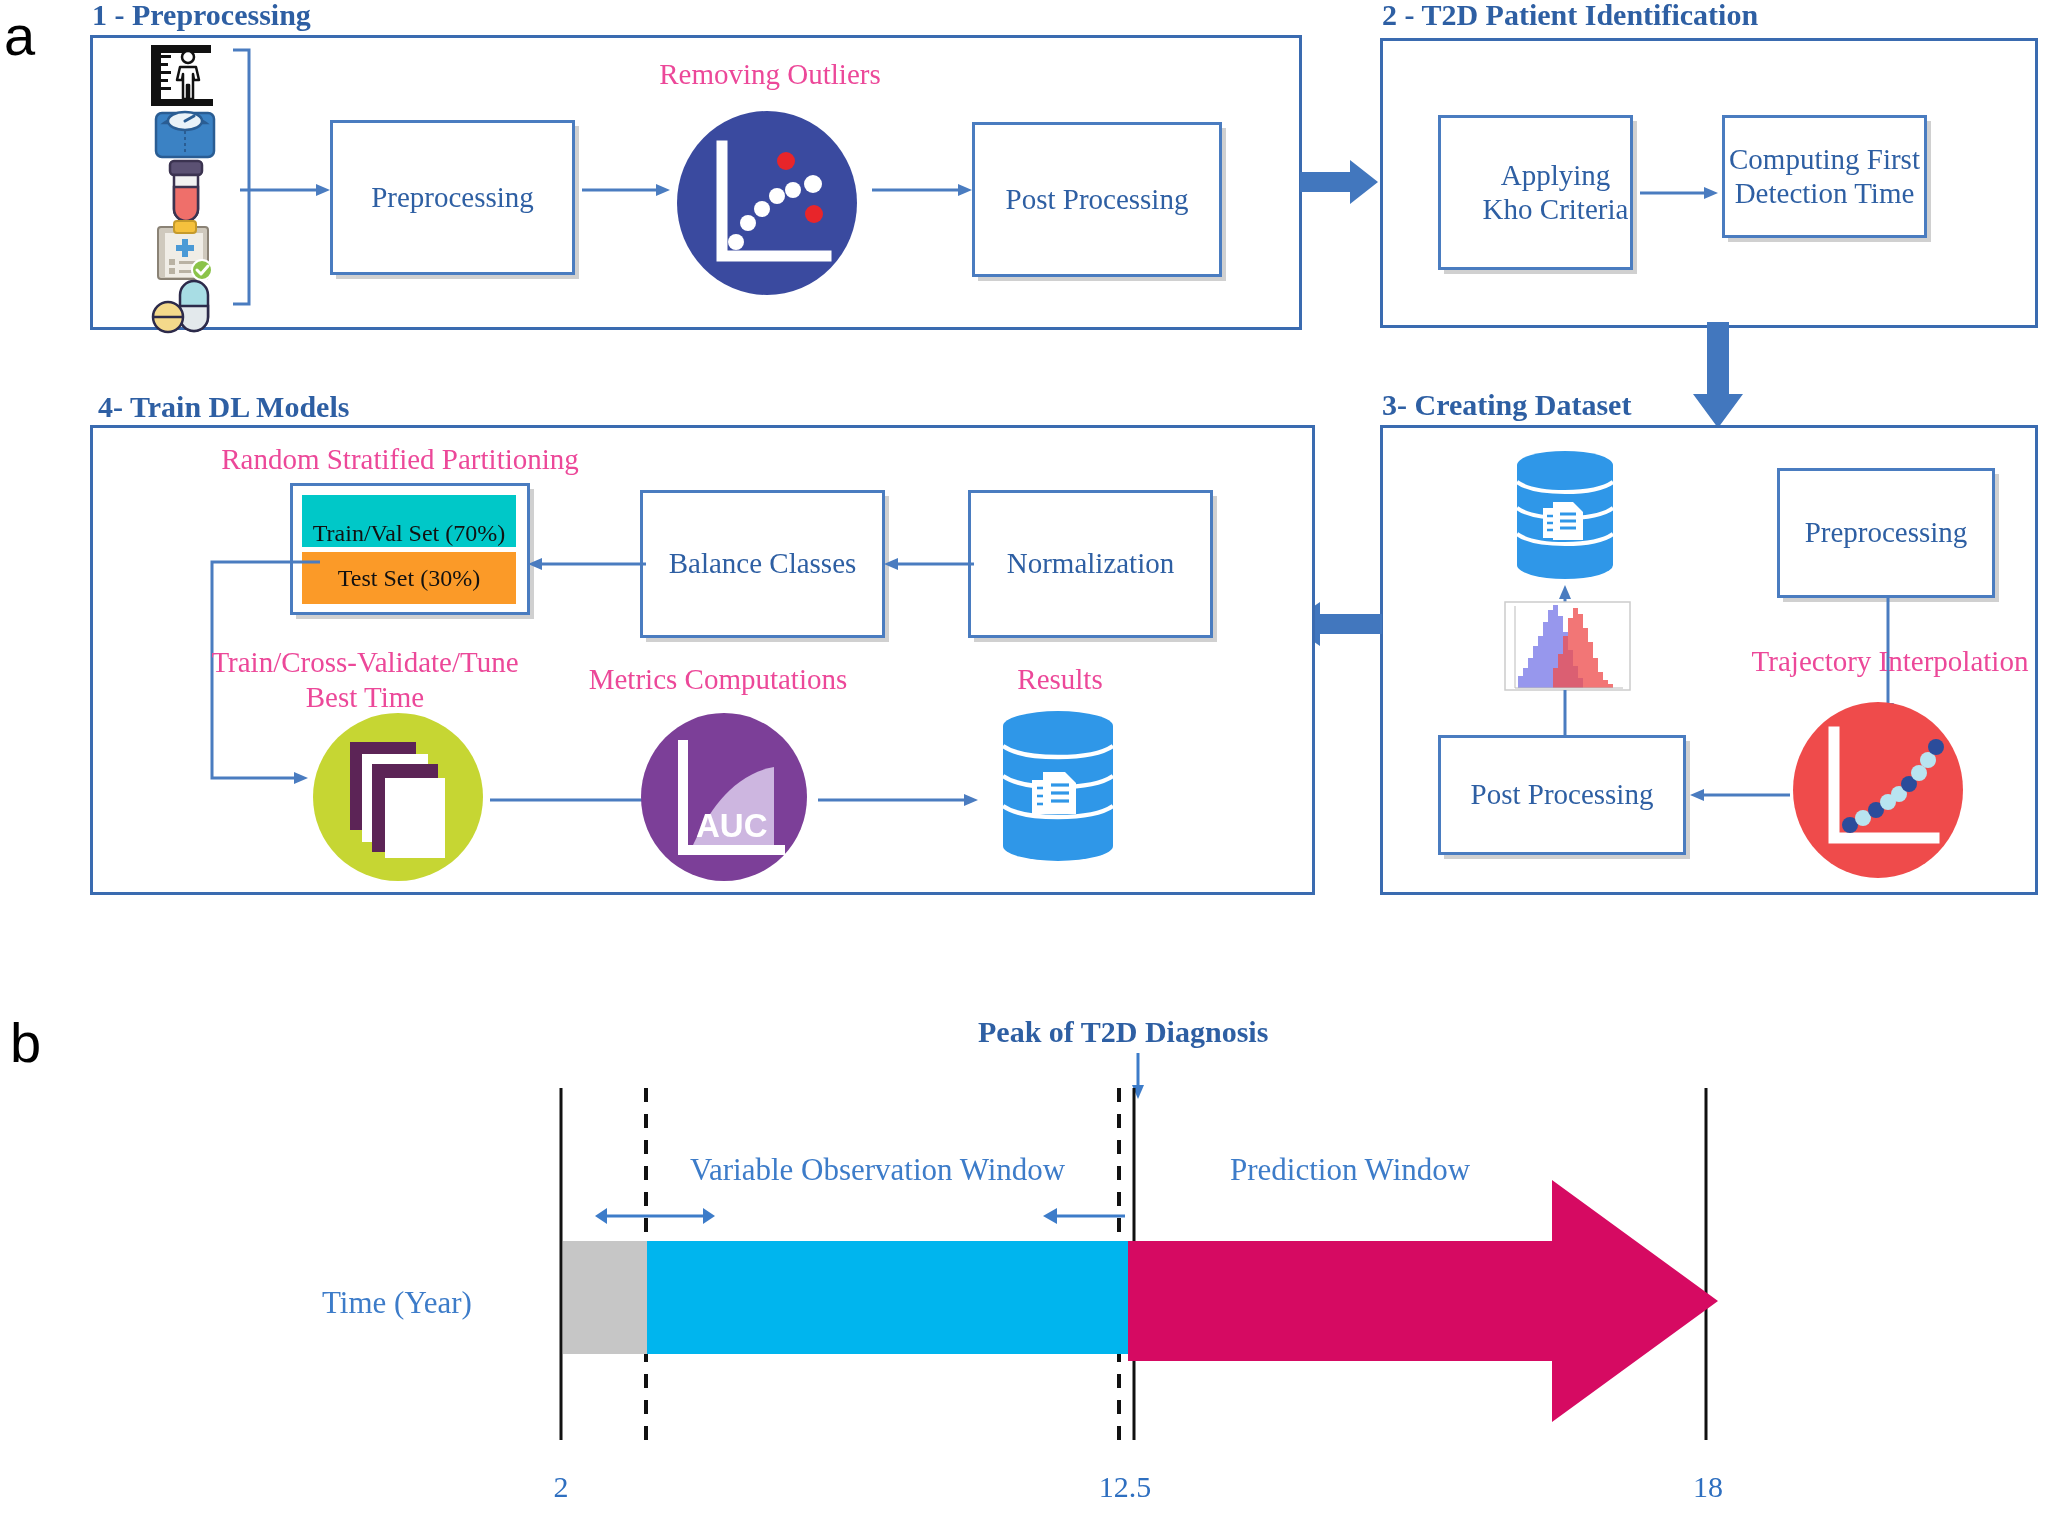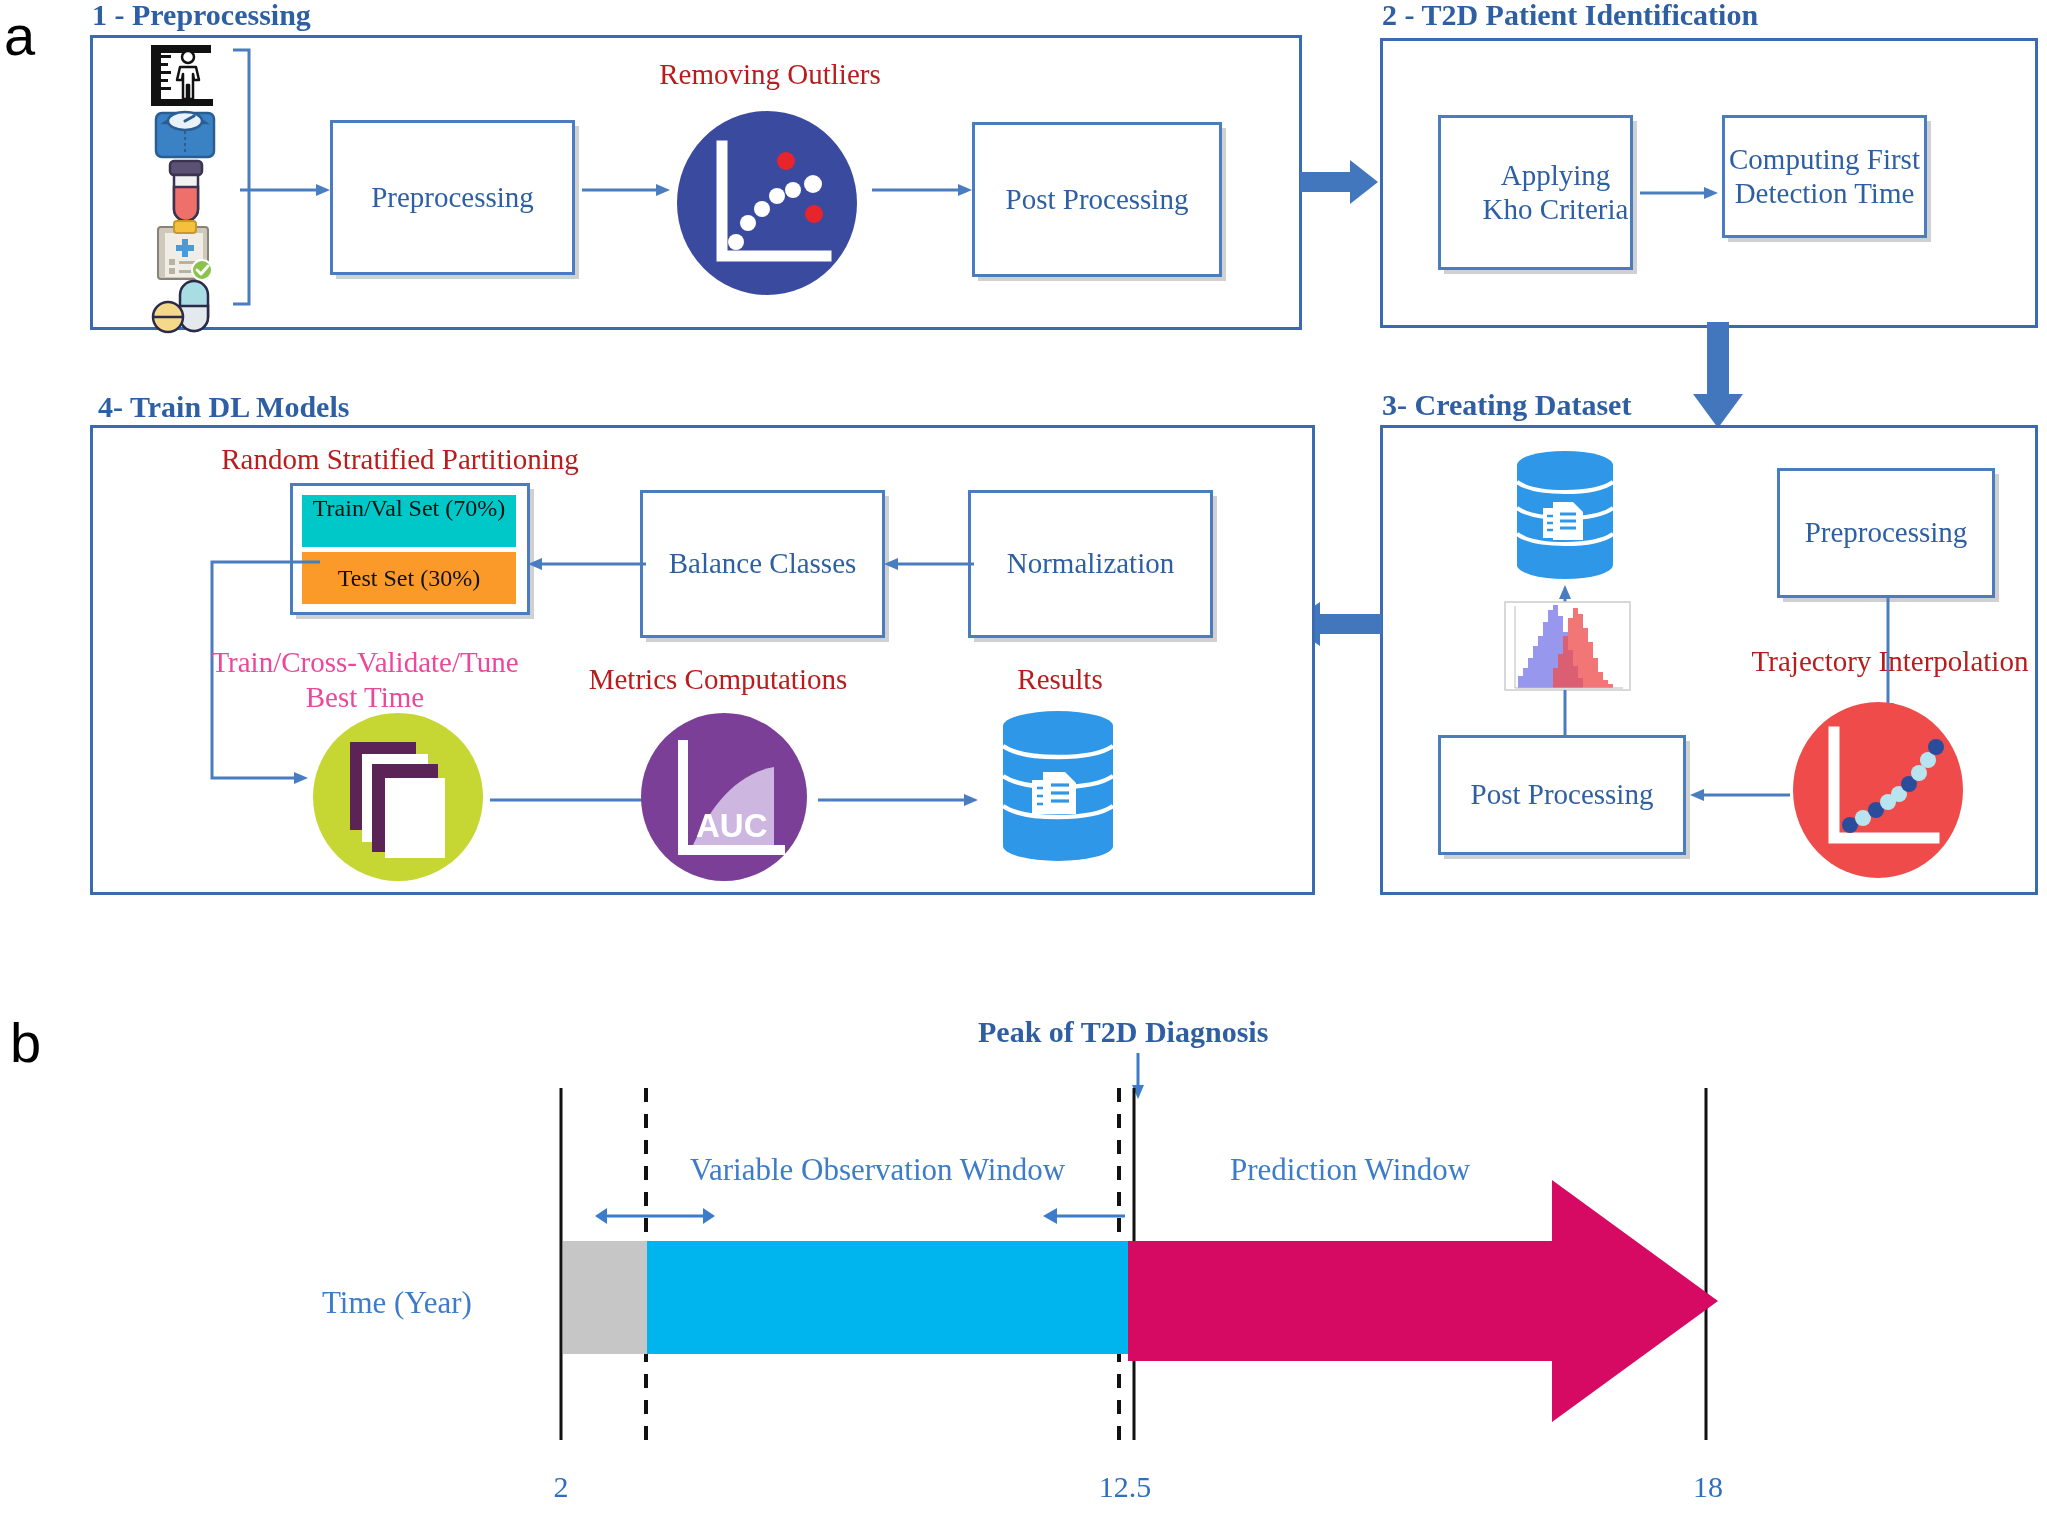--- a/index.html
+++ b/index.html
@@ -7,21 +7,21 @@
        font-family:"Liberation Serif", serif;
        -webkit-font-smoothing:antialiased;}
   .abs{position:absolute;}
   .panel-letter{font-family:"Liberation Sans",sans-serif;font-size:56px;color:#000;line-height:1;}
   .panel-title{font-family:"Liberation Serif",serif;font-weight:bold;font-size:30px;color:#2e5fa3;white-space:nowrap;}
   .panel-box{border:3px solid #3a6bb0;background:#fff;box-sizing:border-box;}
   .proc-box{border:3px solid #4a7cc0;background:#fff;box-sizing:border-box;
             display:flex;align-items:center;justify-content:center;text-align:center;
             color:#2e5fa3;font-size:29px;line-height:1.15;
             box-shadow:5px 5px 0 -1px rgba(150,150,150,.45);}
-  .lbl{color:#b91c1c;font-size:29px;text-align:center;line-height:1.15;white-space:nowrap;}
+  .lbl{color:#ec4899;font-size:29px;text-align:center;line-height:1.15;white-space:nowrap;}
   .lbl-wrap{color:#ec4899;font-size:29px;text-align:center;line-height:1.2;}
   svg{display:block;overflow:visible;}
   .tick-num{color:#2e6fc0;font-size:30px;text-align:center;}
   .bl-label{color:#3d7cc9;font-size:31px;white-space:nowrap;}
   .bl-title{color:#2e5fa3;font-weight:bold;font-size:30px;white-space:nowrap;font-family:"Liberation Serif",serif;}
 </style>
 </head>
 <body>
 
 <div class="abs panel-letter" style="left:4px;top:8px;">a</div>
@@ -262,21 +262,21 @@
 <svg class="abs" style="left:1278px;top:600px;" width="104" height="48">
   <path d="M104 14 h-62 v-12 l-32 22 l32 22 v-12 h62 z" fill="#4277be"></path>
 </svg>
 
 <div class="abs panel-title" style="left:98px;top:390px;">4- Train DL Models</div>
 <div class="abs panel-box" style="left:90px;top:425px;width:1225px;height:470px;"></div>
 
 <div class="abs lbl" style="left:180px;top:443px;width:440px;">Random Stratified Partitioning</div>
 
 <div class="abs" style="left:290px;top:483px;width:240px;height:132px;border:3px solid #4a7cc0;background:#fff;box-sizing:border-box;box-shadow:5px 5px 0 -1px rgba(150,150,150,.45);">
-  <div style="position:absolute;left:9px;top:9px;width:214px;height:52px;background:#00c8c8;display:flex;align-items:flex-start;justify-content:center;font-size:24px;color:#111;">
+  <div style="position:absolute;left:9px;top:9px;width:214px;height:52px;background:#00c8c8;display:flex;align-items:flex-end;justify-content:center;font-size:24px;color:#111;">
     <span>Train/Val Set (70%)</span>
   </div>
   <div style="position:absolute;left:9px;top:66px;width:214px;height:52px;background:#fb9a28;display:flex;align-items:center;justify-content:center;font-size:24px;color:#111;">
     <span>Test Set (30%)</span>
   </div>
 </div>
 
 <div class="abs proc-box" style="left:640px;top:490px;width:245px;height:148px;">
   <span>Balance Classes</span>
 </div>

